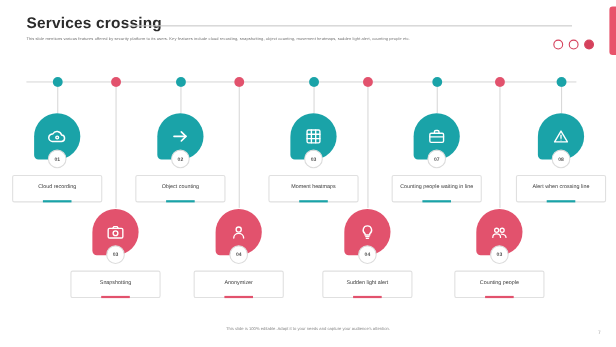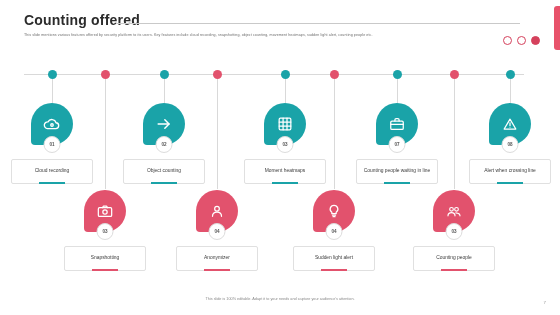--- a/index.html
+++ b/index.html
@@ -89,21 +89,21 @@
     position:absolute;left:0;right:0;bottom:14px;text-align:center;
     font-size:3.8px;color:#8a8a8a;
   }
   .page-num{
     position:absolute;right:14px;bottom:10px;font-size:4.4px;color:#9a9a9a;
   }
 </style>
 </head>
 <body>
 
-<div class="title">Counting offered</div>
+<div class="title">Services crossing</div>
 <div class="title-rule"></div>
 <div class="subtitle">This slide mentions various features offered by security platform to its users. Key features include cloud recording, snapshotting, object counting, movement heatmaps, sudden light alert, counting people etc.</div>
 
 <div class="right-bar"></div>
 <div class="dots">
   <span class="dot"></span>
   <span class="dot"></span>
   <span class="dot filled"></span>
 </div>
 

